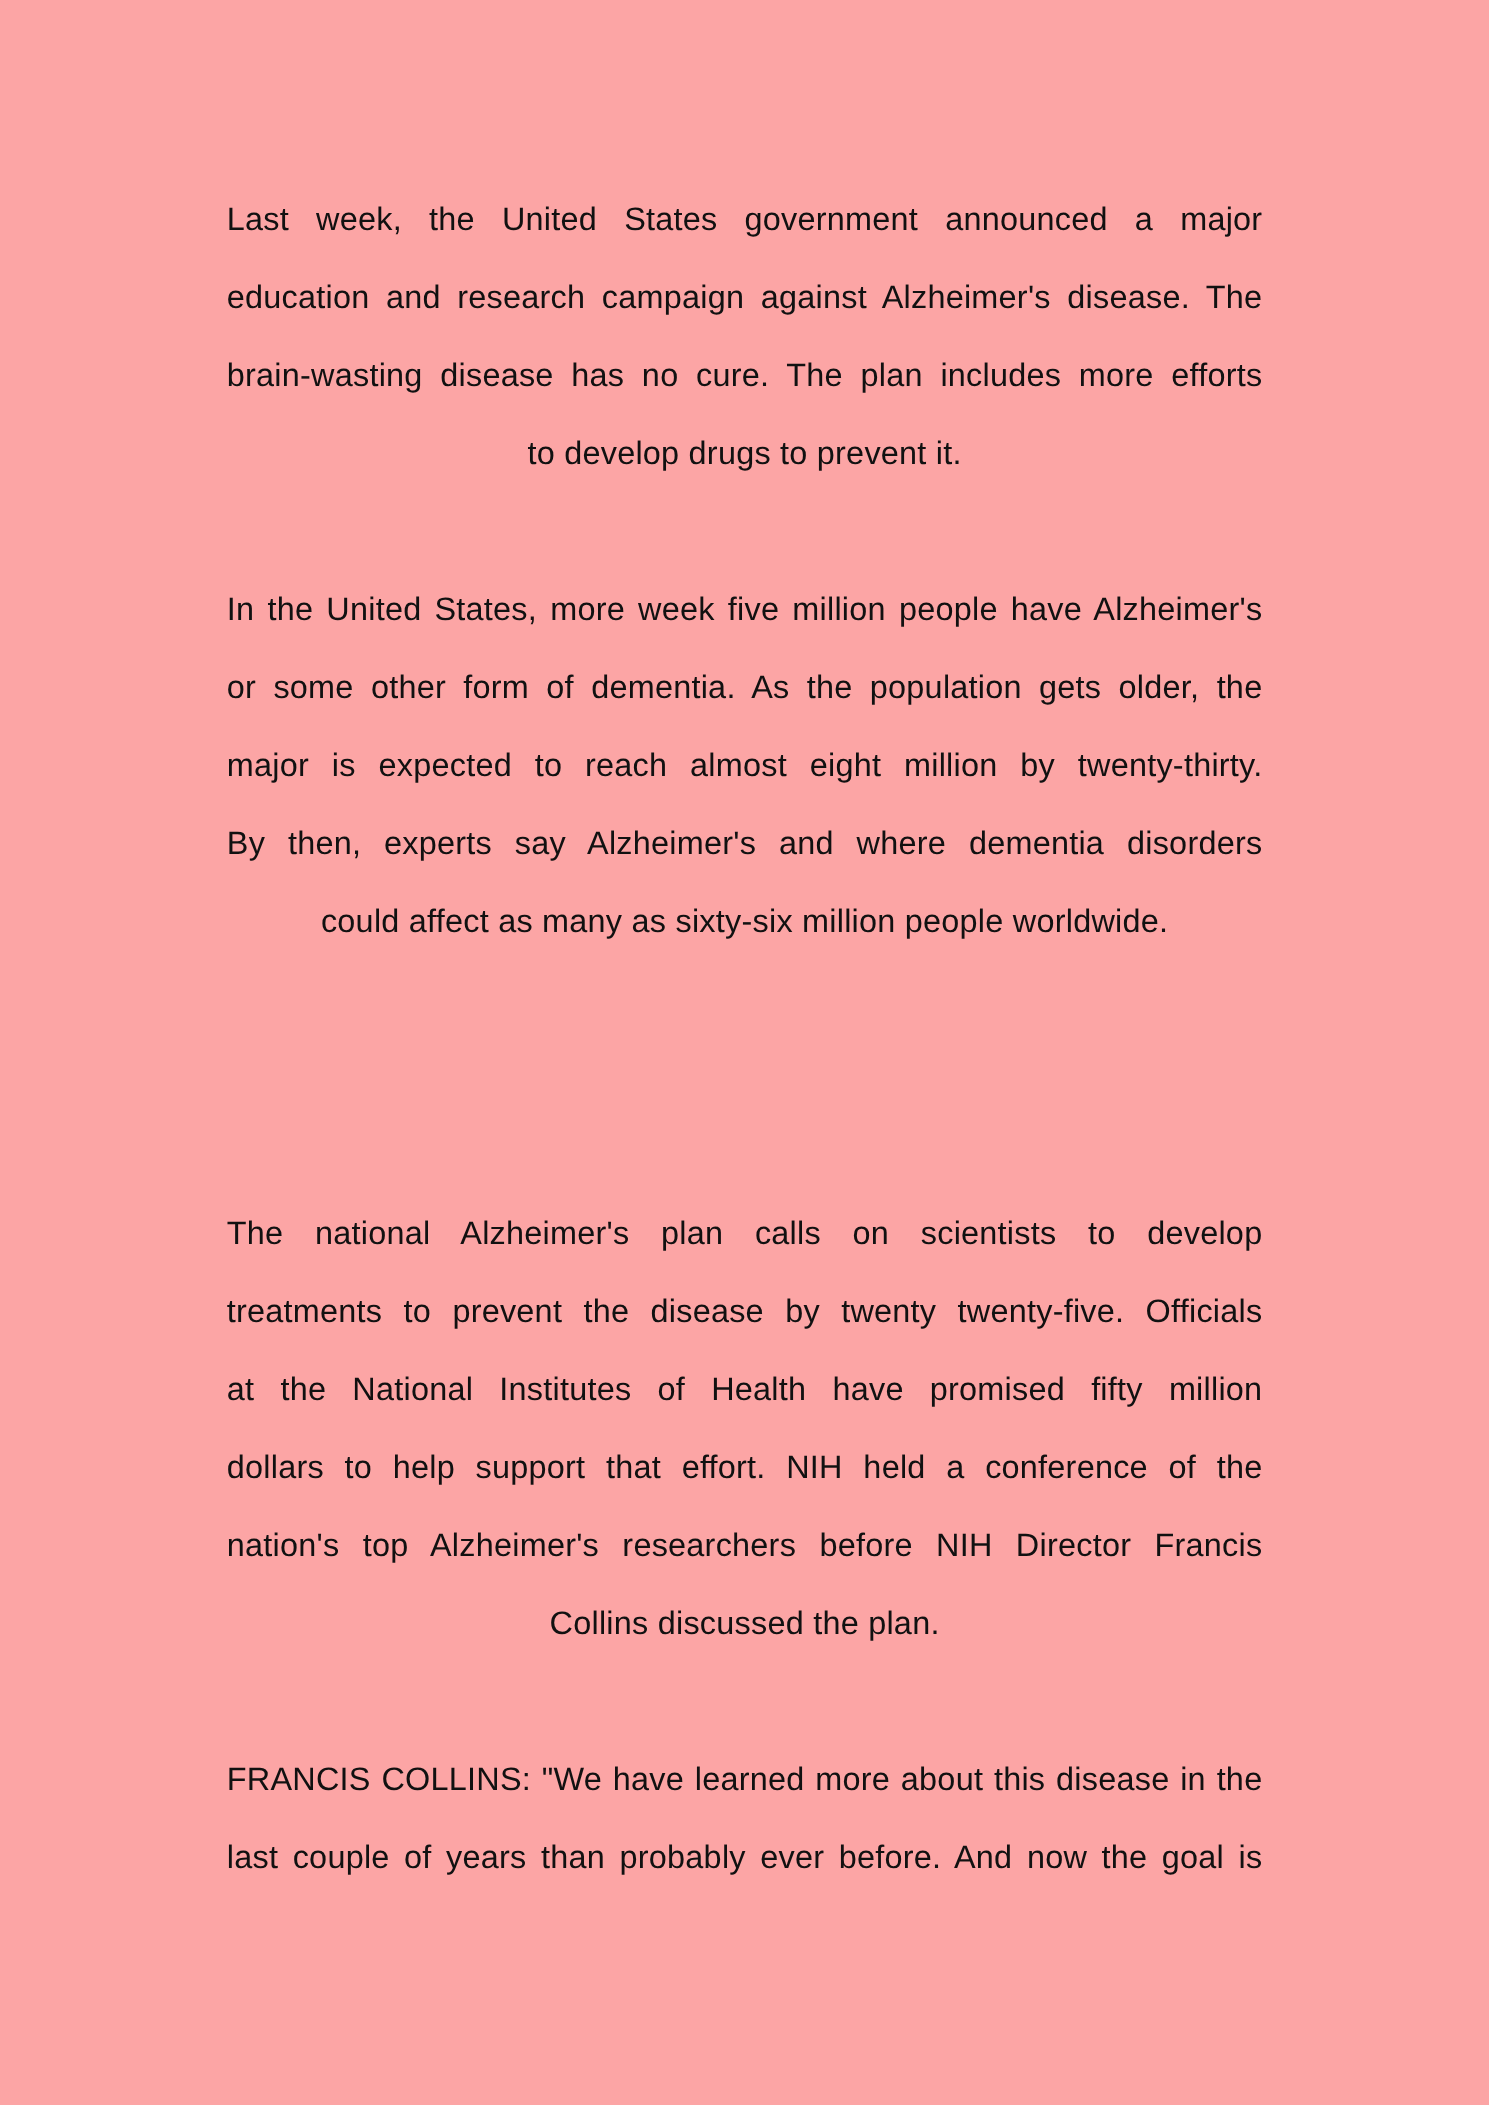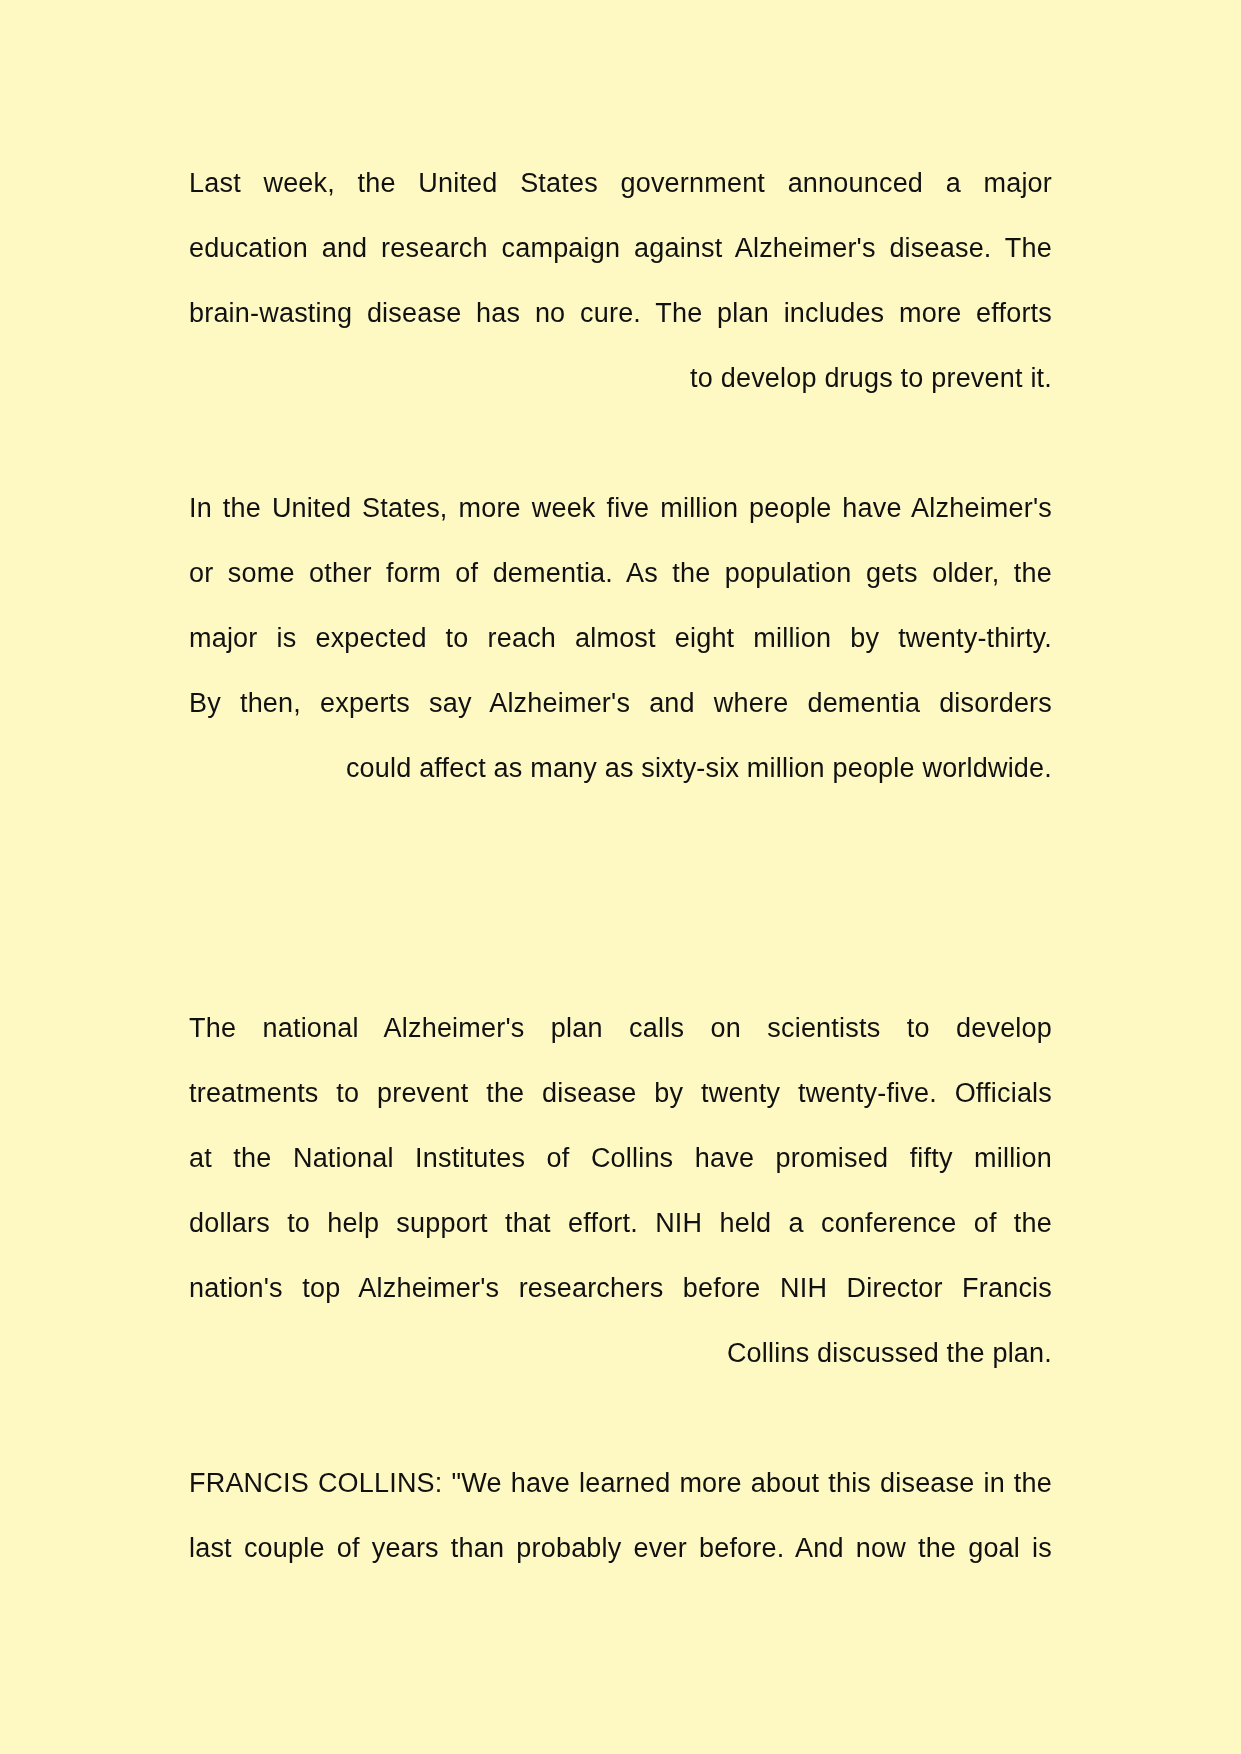--- a/index.html
+++ b/index.html
@@ -13,21 +13,21 @@
       position: relative;
       overflow: hidden;
       font-family: "Liberation Sans", "DejaVu Sans", sans-serif;
       color: #111111;
     }
     .page {
       position: absolute;
       left: 0; top: 0;
       width: 1241px;
       height: 1754px;
-      background: #fef9c3;
+      background: #fca5a5;
     }
     .text-block {
       position: absolute;
       left: 189px;
       width: 863px;
     }
     .line {
       position: absolute;
       left: 0;
       width: 863px;
@@ -37,21 +37,21 @@
       white-space: nowrap;
       letter-spacing: 0.2px;
     }
     .line.justify {
       text-align: justify;
       text-align-last: justify;
       white-space: normal;
       overflow: hidden;
     }
     .line.last {
-      text-align: right;
+      text-align: center;
     }
   </style>
 </head>
 <body>
 
 <div class="page">
   <div class="text-block">
 
     <div>
       <div class="line justify" style="top:163px">Last week, the United States government announced a major</div>
@@ -64,21 +64,21 @@
       <div class="line justify" style="top:488px">In the United States, more week five million people have Alzheimer's</div>
       <div class="line justify" style="top:553px">or some other form of dementia. As the population gets older, the</div>
       <div class="line justify" style="top:618px">major is expected to reach almost eight million by twenty-thirty.</div>
       <div class="line justify" style="top:683px">By then, experts say Alzheimer's and where dementia disorders</div>
       <div class="line last" style="top:748px">could affect as many as sixty-six million people worldwide.</div>
     </div>
 
     <div>
       <div class="line justify" style="top:1008px">The national Alzheimer's plan calls on scientists to develop</div>
       <div class="line justify" style="top:1073px">treatments to prevent the disease by twenty twenty-five. Officials</div>
-      <div class="line justify" style="top:1138px">at the National Institutes of Collins have promised fifty million</div>
+      <div class="line justify" style="top:1138px">at the National Institutes of Health have promised fifty million</div>
       <div class="line justify" style="top:1203px">dollars to help support that effort. NIH held a conference of the</div>
       <div class="line justify" style="top:1268px">nation's top Alzheimer's researchers before NIH Director Francis</div>
       <div class="line last" style="top:1333px">Collins discussed the plan.</div>
     </div>
 
     <div>
       <div class="line justify" style="top:1463px">FRANCIS COLLINS: "We have learned more about this disease in the</div>
       <div class="line justify" style="top:1528px">last couple of years than probably ever before. And now the goal is</div>
     </div>
 

